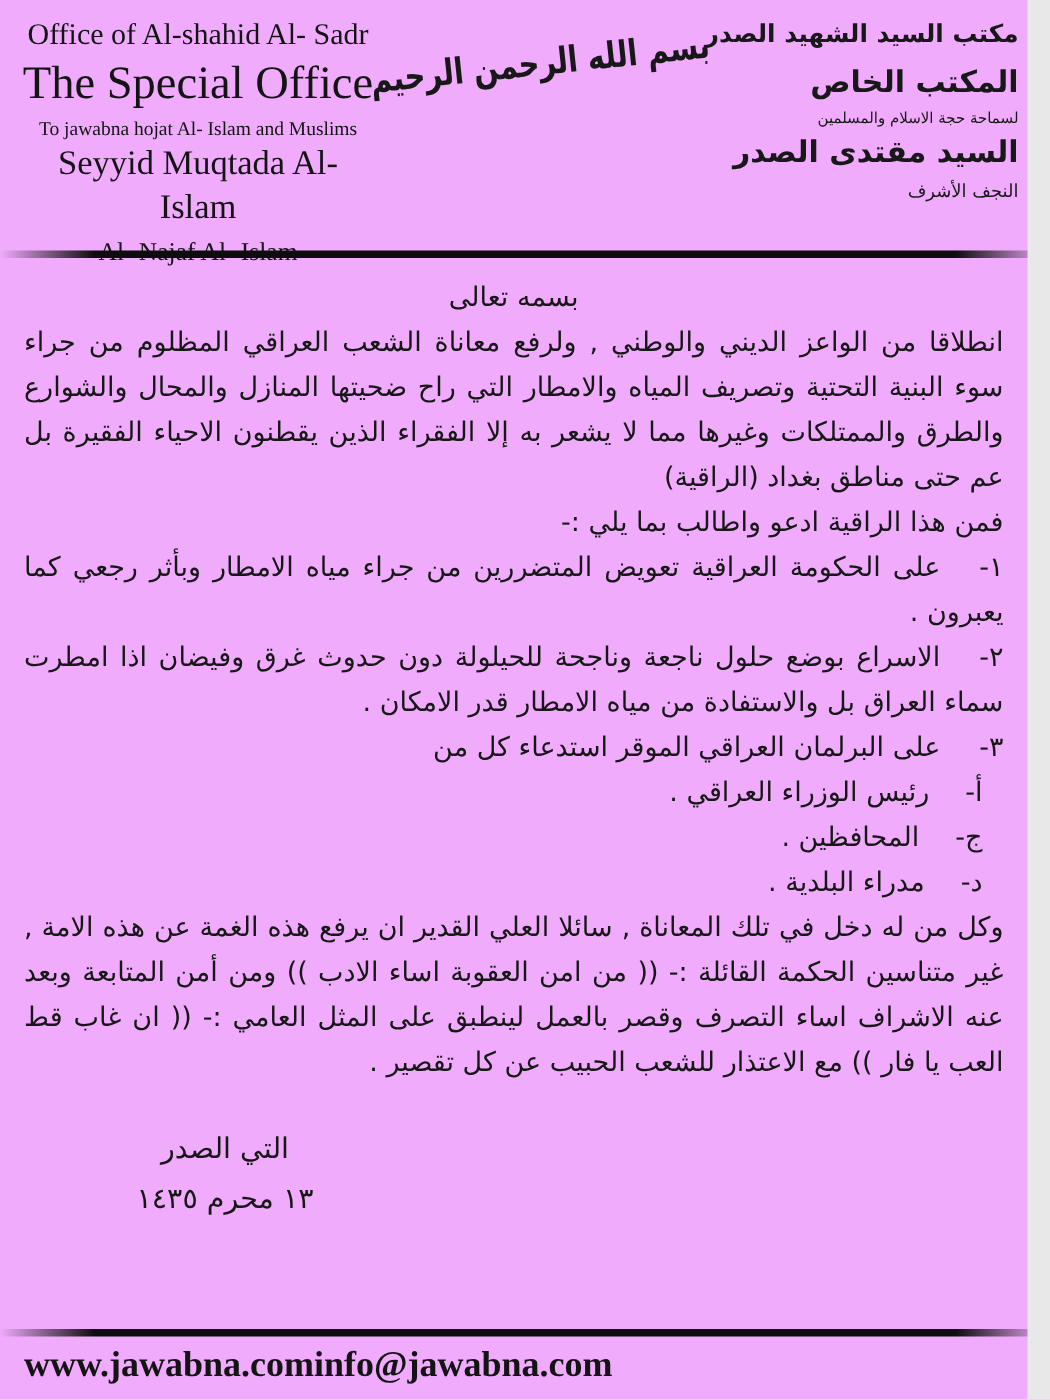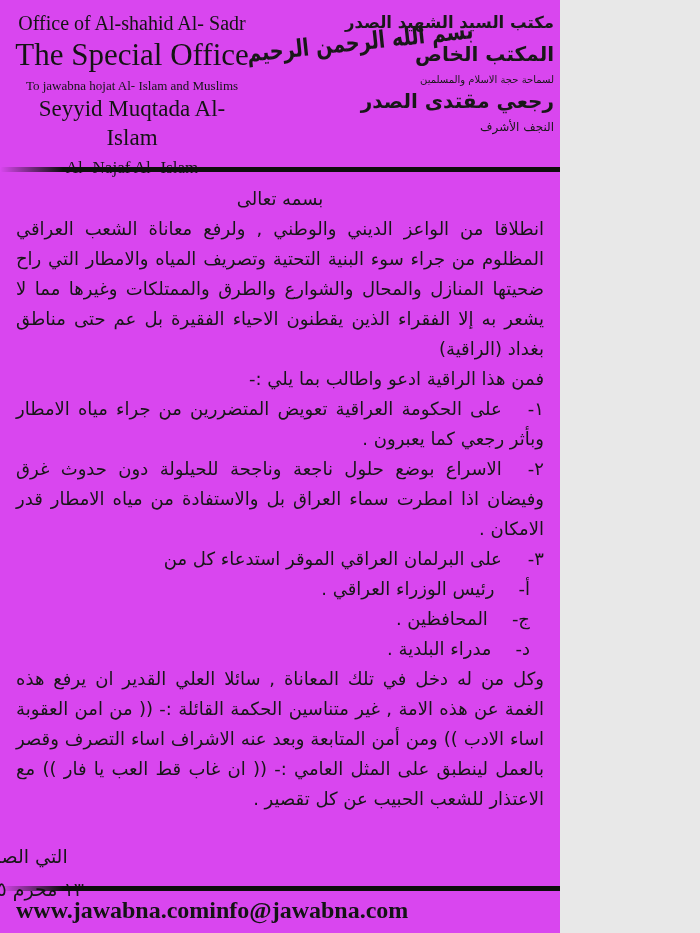--- a/index.html
+++ b/index.html
@@ -1,20 +1,20 @@
 <!DOCTYPE html>
 <html lang="en"><head>
 <meta charset="utf-8">
 <style>
   * { margin:0; padding:0; box-sizing:border-box; }
   html,body { background:#e8e8e8; }
   .page {
     position:relative;
-    width:560px; height:933px;
-    background:#d946ef;
+    width:685px; height:933px;
+    background:#f0abfc;
     overflow:hidden;
     color:#1b1b1b;
     font-family:"DejaVu Sans", sans-serif;
   }
 
   
   .header-english {
     position:absolute; left:12px; top:10px; width:240px;
     text-align:center; color:#141414;
     font-family:"Liberation Serif", serif;
@@ -89,21 +89,21 @@
     <div class="he-l4">Seyyid Muqtada Al- Islam</div>
     <div class="he-l5">Al- Najaf Al- Islam</div>
   </div>
 
   <div class="bismillah">بسم الله الرحمن الرحيم</div>
 
   <div class="header-arabic">
     <div class="ha-l1">مكتب السيد الشهيد الصدر</div>
     <div class="ha-l2">المكتب الخاص</div>
     <div class="ha-l3">لسماحة حجة الاسلام والمسلمين</div>
-    <div class="ha-l4">رجعي مقتدى الصدر</div>
+    <div class="ha-l4">السيد مقتدى الصدر</div>
     <div class="ha-l5">النجف الأشرف</div>
   </div>
 
   <div class="rule rule-top"></div>
 
   <div class="letter">
     <div class="basmala">بسمه تعالى</div>
 
     <div class="para">انطلاقا من الواعز الديني والوطني , ولرفع معاناة الشعب العراقي المظلوم من جراء سوء البنية التحتية وتصريف المياه والامطار التي راح ضحيتها المنازل والمحال والشوارع والطرق والممتلكات وغيرها مما لا يشعر به إلا الفقراء الذين يقطنون الاحياء الفقيرة بل عم حتى مناطق بغداد (الراقية)</div>
 

